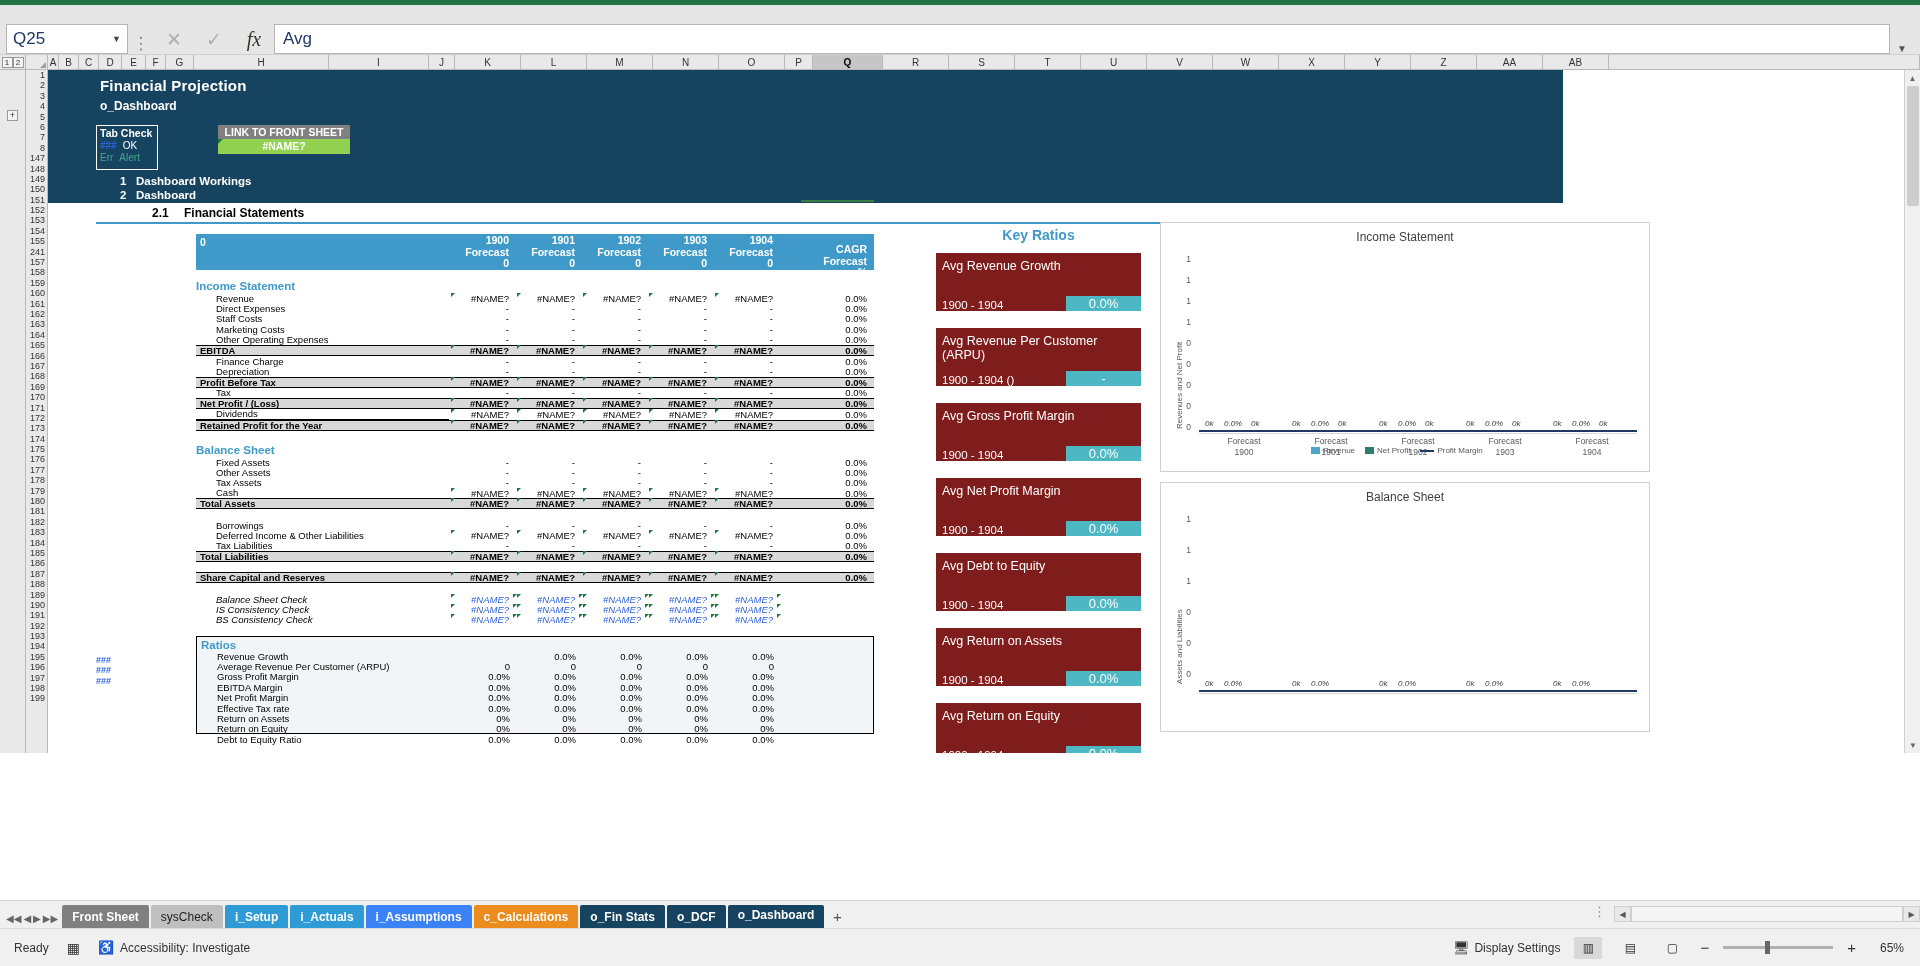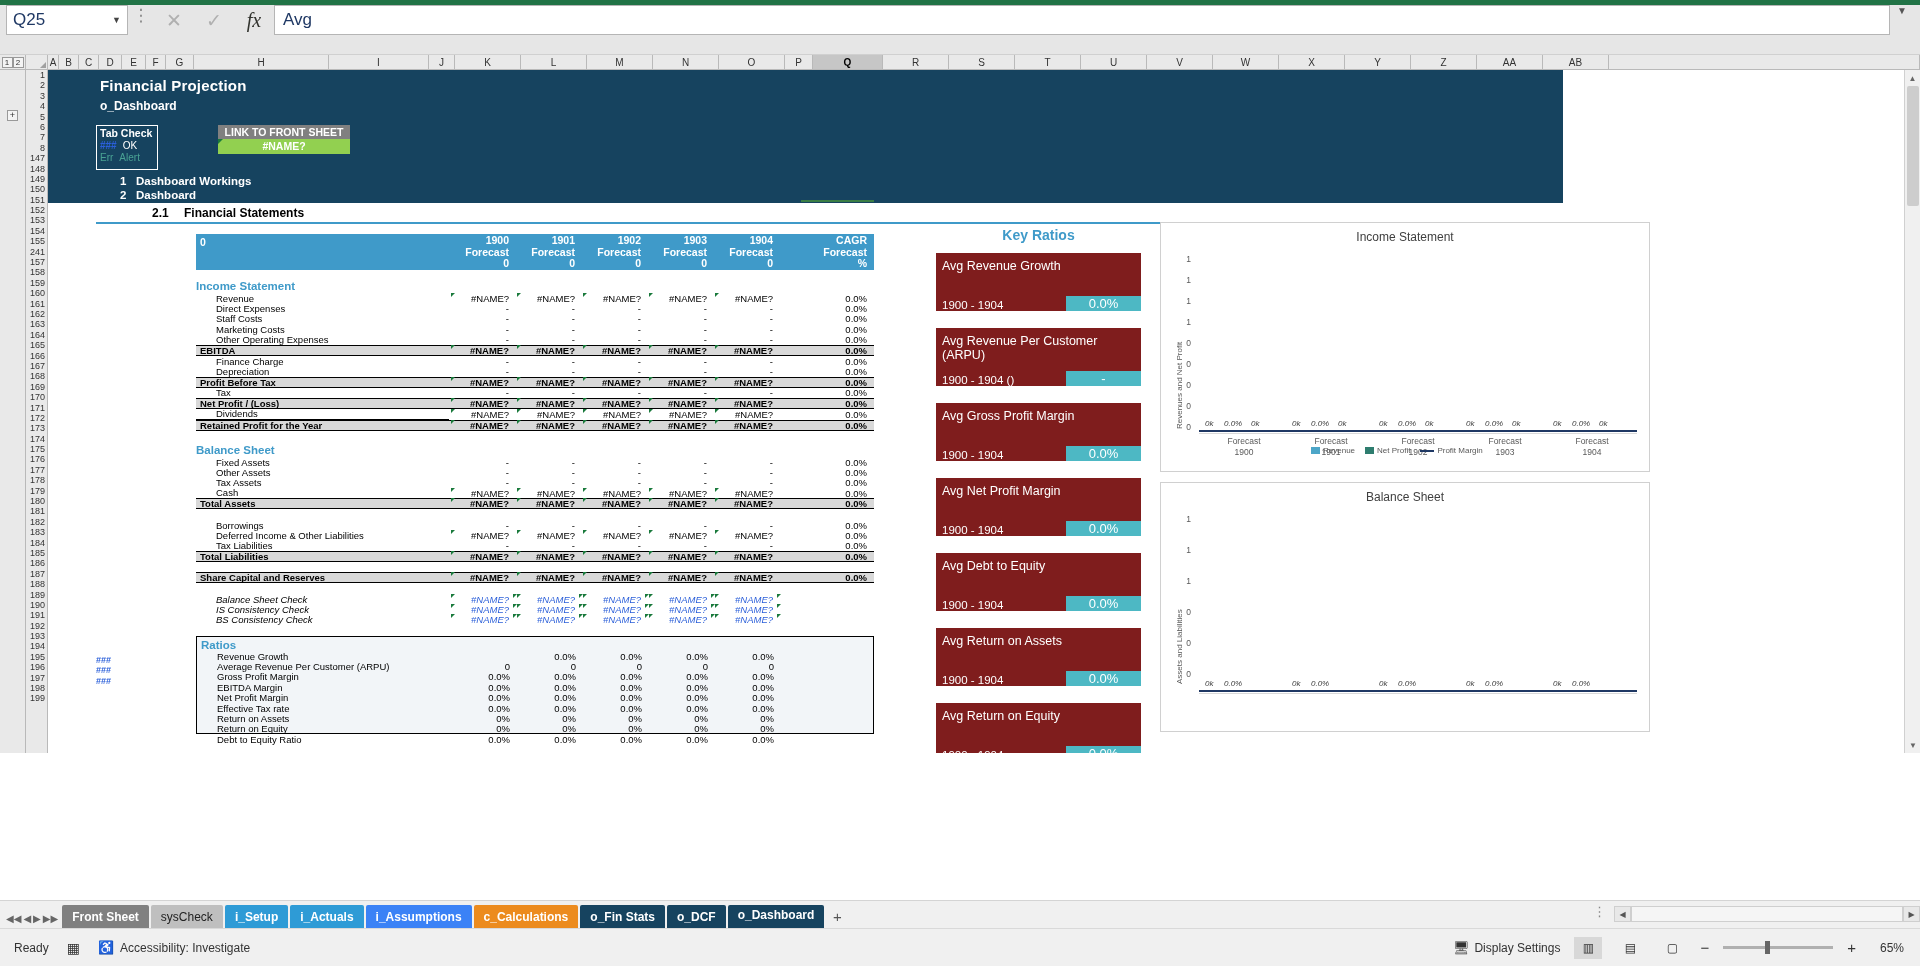--- a/index.html
+++ b/index.html
@@ -9,21 +9,21 @@
     background: #ffffff;
     overflow: hidden;
   }
 
   
   .top-strip { height: 5px; background: #217346; }
 
   
   .formula-row {
     height: 50px; background: #e6e6e6;
-    display: flex; align-items: flex-start;
+    display: flex; align-items: flex-end;
     padding: 0 6px; gap: 0;
     border-bottom: 1px solid #d0d0d0;
   }
   .namebox {
     width: 122px; height: 30px; background: #fff;
     border: 1px solid #b5b5b5;
     display: flex; align-items: center; justify-content: space-between;
     padding: 0 6px; font-size: 17px; color: #1f3864;
   }
   .namebox .caret { font-size: 9px; color: #444; }
@@ -155,21 +155,21 @@
   }
   .fh-label { width: 253px; padding: 2px 0 0 4px; font-size: 10.5px; }
   .fh-col {
     width: 66px; text-align: right; padding-right: 6px;
     display: flex; flex-direction: column; justify-content: flex-start;
     line-height: 11.5px; padding-top: 1px;
   }
   .fh-gap { width: 28px; }
   .fh-cagr {
     width: 66px; text-align: right; padding-right: 6px;
-    display: flex; flex-direction: column; line-height: 11.5px; padding-top: 1px;
+    display: flex; flex-direction: column; line-height: 11.5px; padding-top: 10px;
   }
 
   .grp-title {
     color: #3f9ac9; font-size: 11.5px; font-weight: bold;
     padding: 3px 0 1px 0;
   }
   .frow { display: flex; height: 10.4px; font-size: 9.5px; align-items: center; }
   .frow .lbl { width: 253px; padding-left: 20px; color: #000; white-space: nowrap; }
   .frow .cell {
     width: 66px; text-align: right; padding-right: 6px; position: relative;

